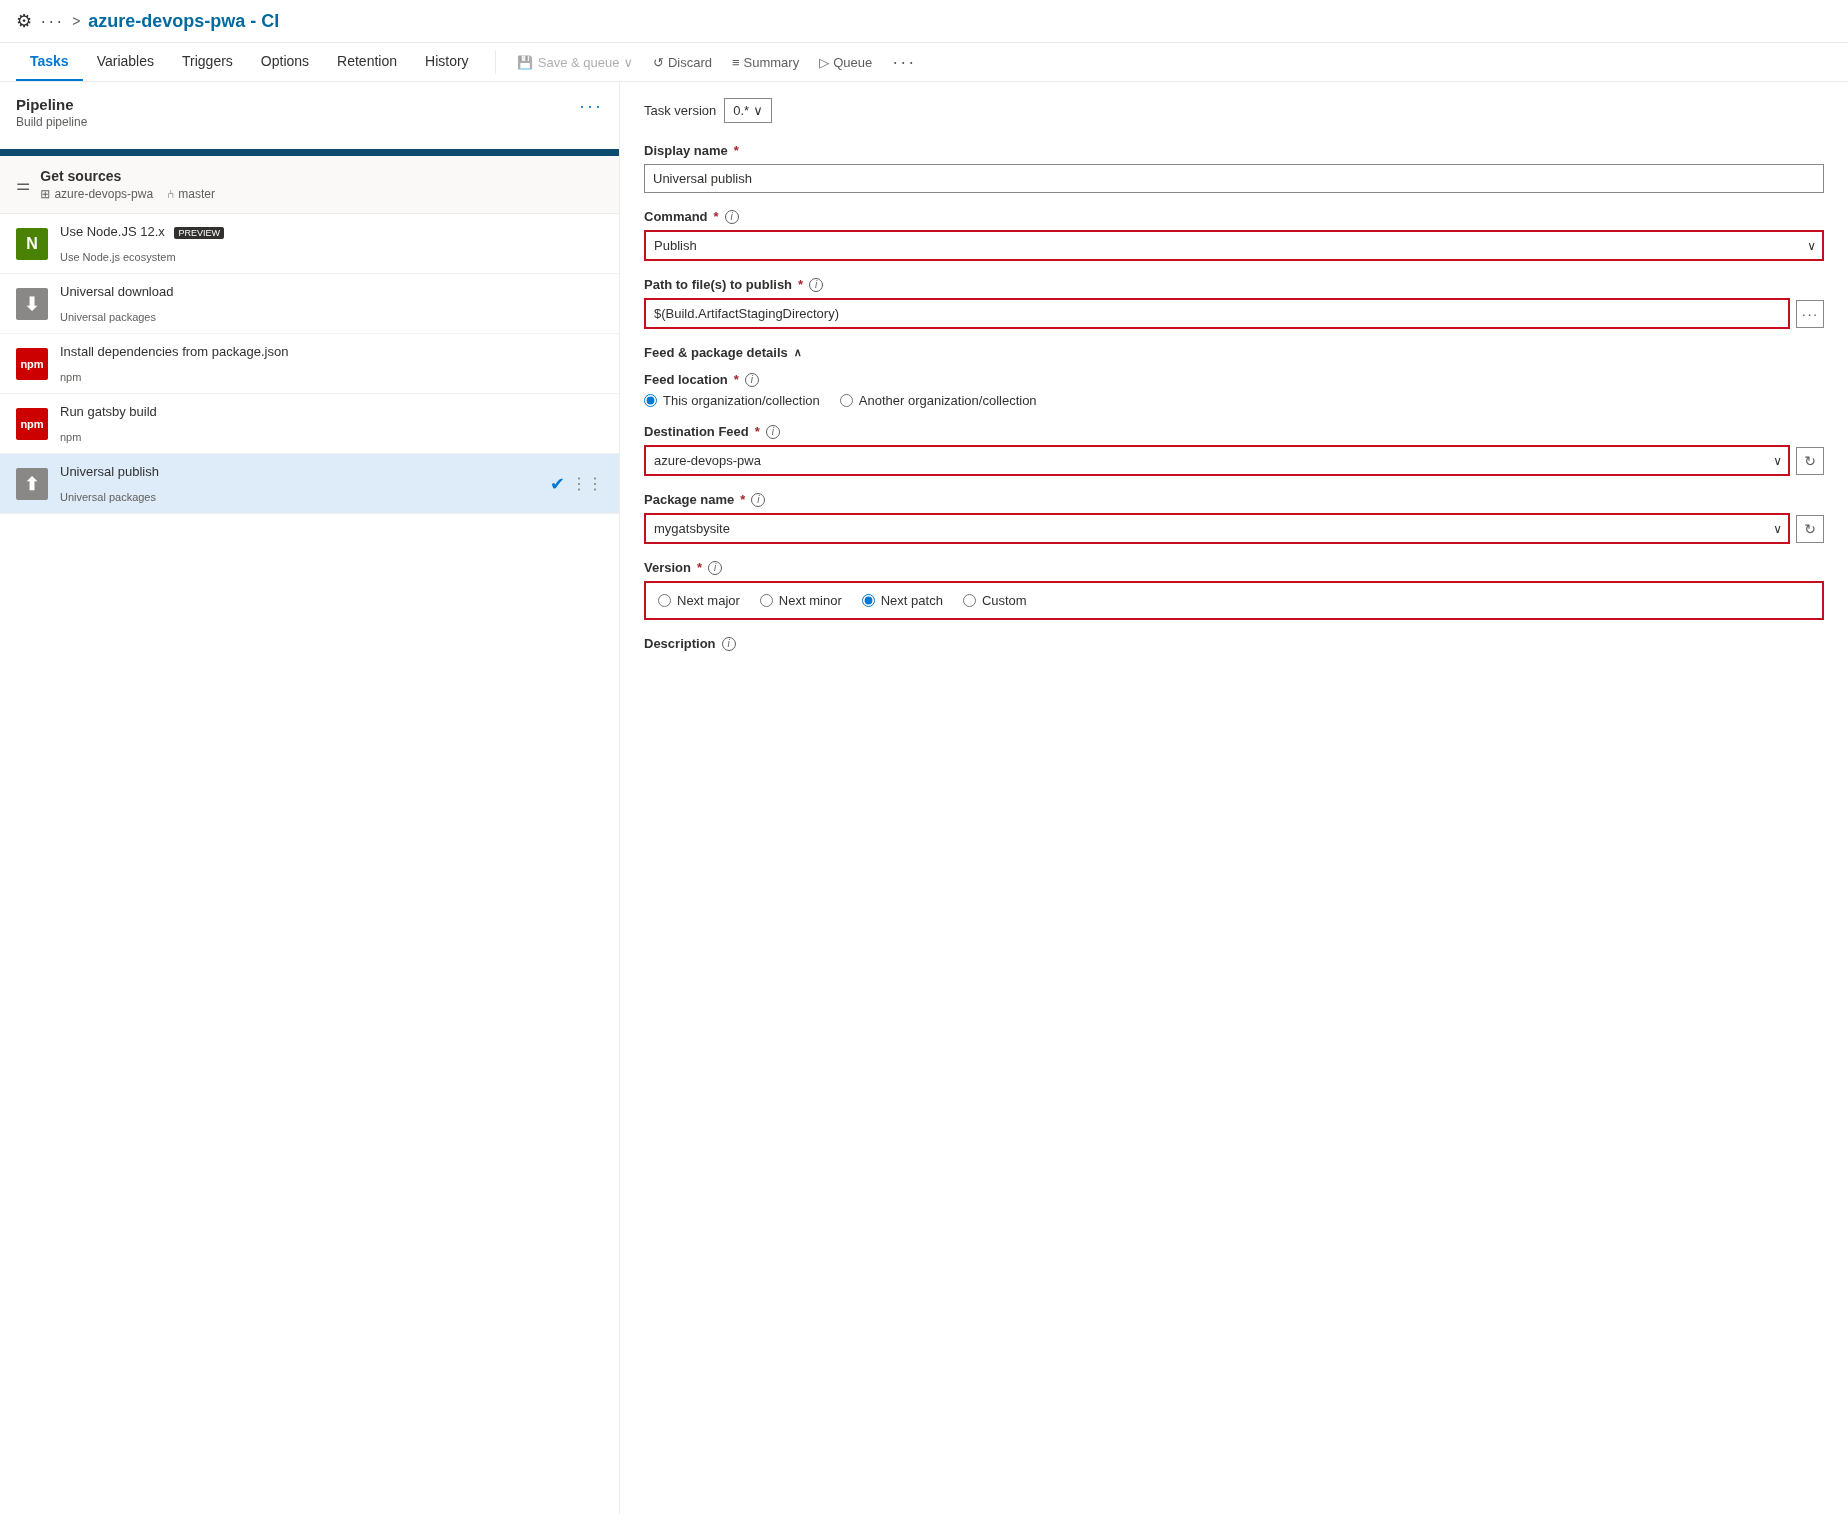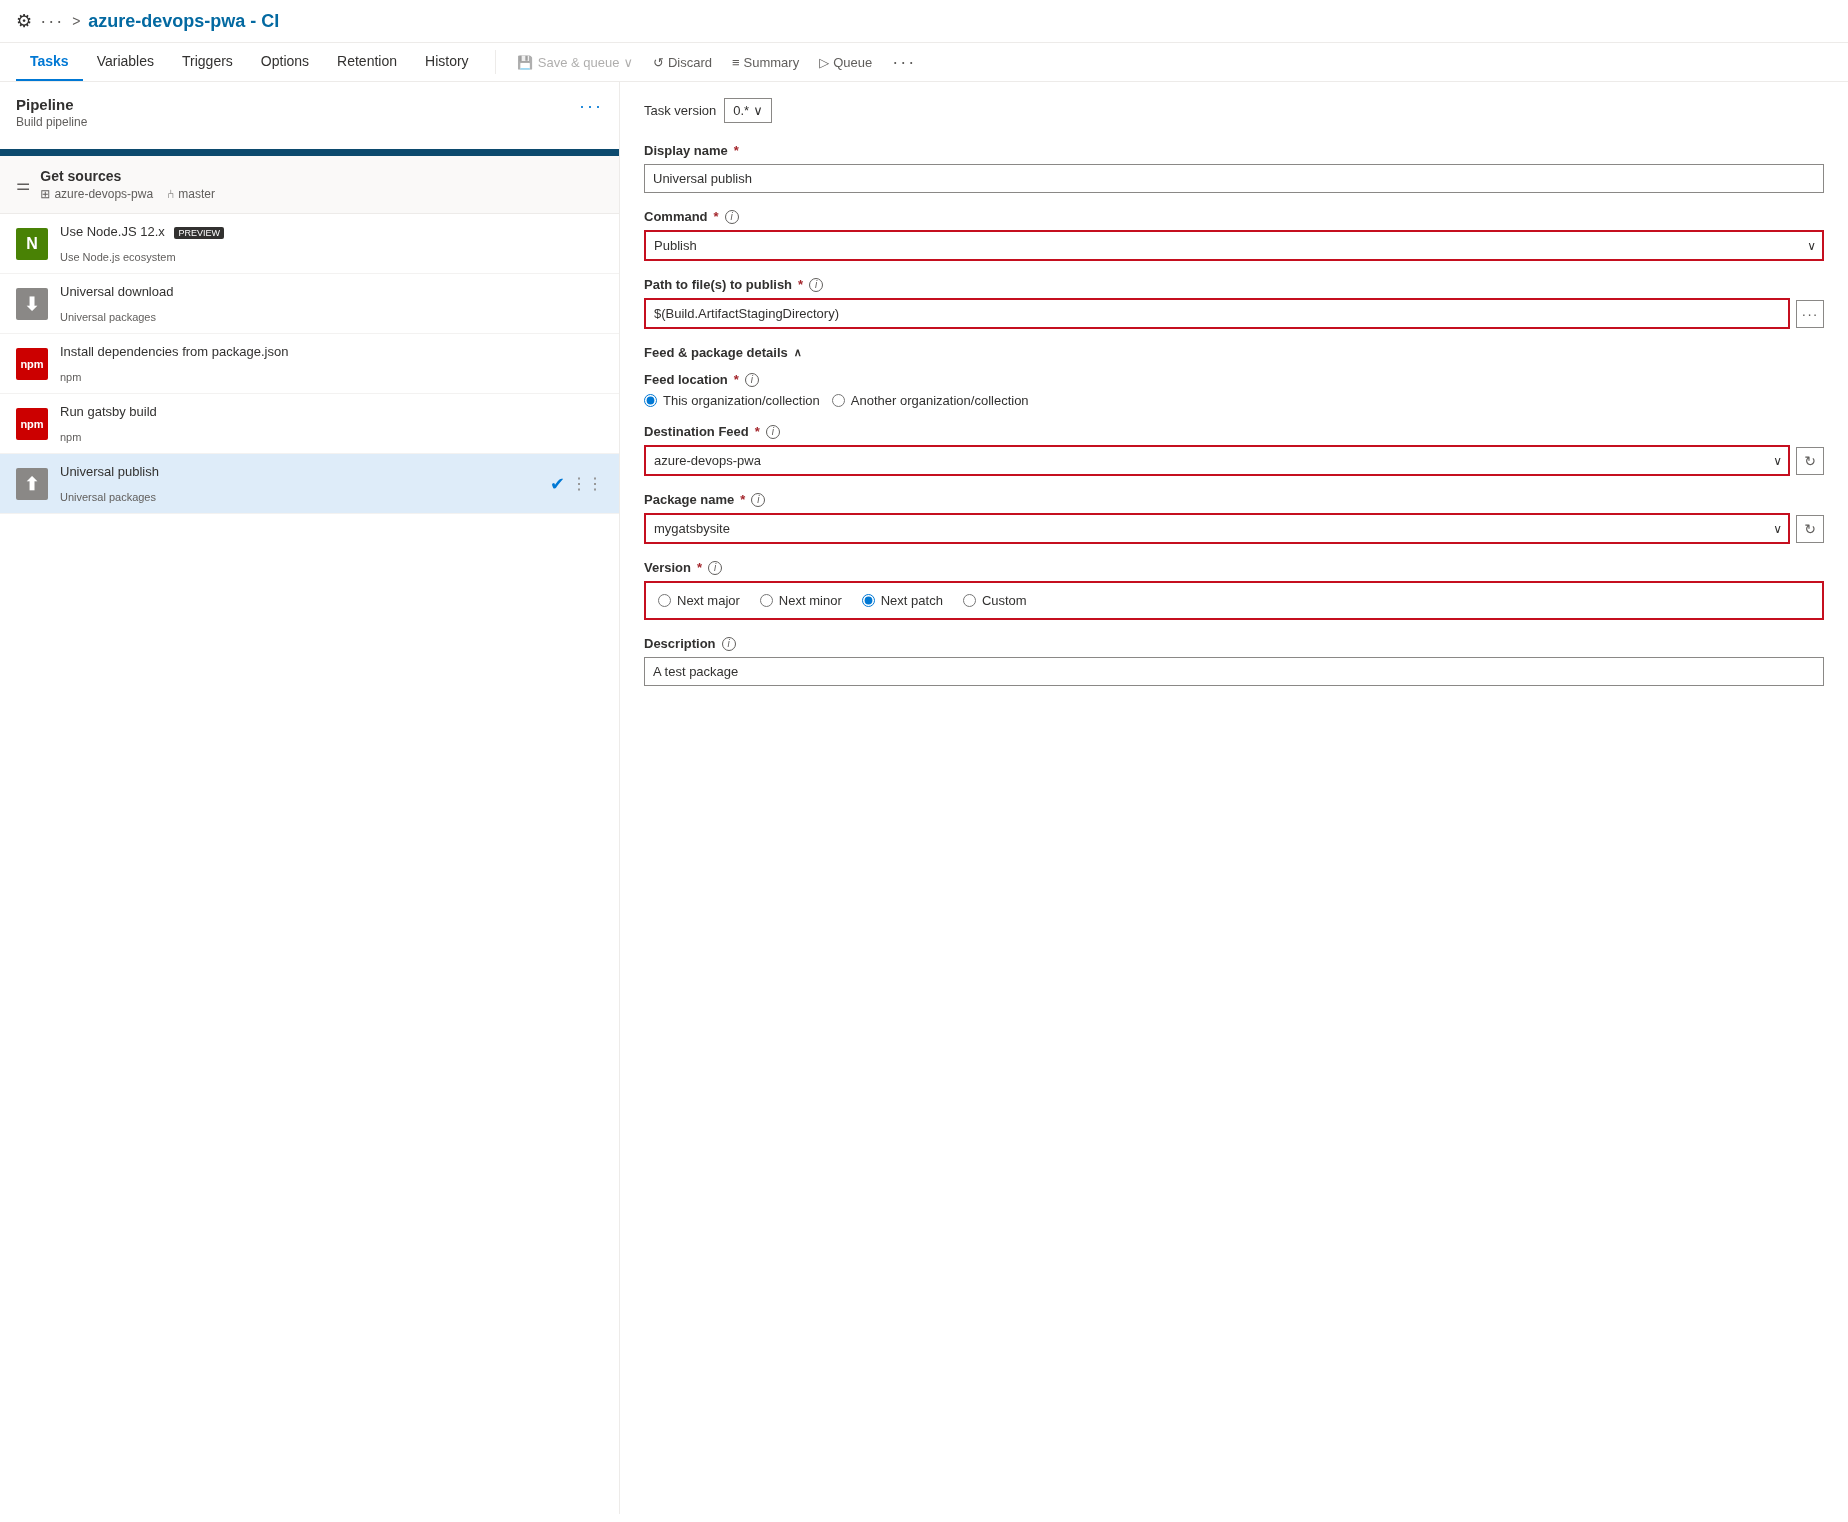--- a/index.html
+++ b/index.html
@@ -313,21 +313,21 @@
       border: 1px solid #8a8886;
       background: #fff;
       cursor: pointer;
       font-size: 13px;
     }
 
     
     .feed-location-group {
       display: flex;
       align-items: flex-end;
-      gap: 12px;
+      gap: 20px;
       margin-top: 6px;
     }
     .feed-location-item {
       display: flex;
       align-items: center;
       gap: 6px;
       font-size: 13px;
       cursor: pointer;
     }
     .feed-location-item input[type="radio"] { accent-color: #0078d4; }
@@ -576,20 +576,19 @@
             <span>Custom</span>
           </label>
         </div>
       </div>
 
       <div class="form-group">
         <div class="form-label">
           <span>Description</span>
           <span class="info-icon">i</span>
         </div>
-        <input type="text" class="form-input" value="A test package" style="">
       </div>
 
     </div>
 
   </div>
 
 </div>
 
 </body></html>

